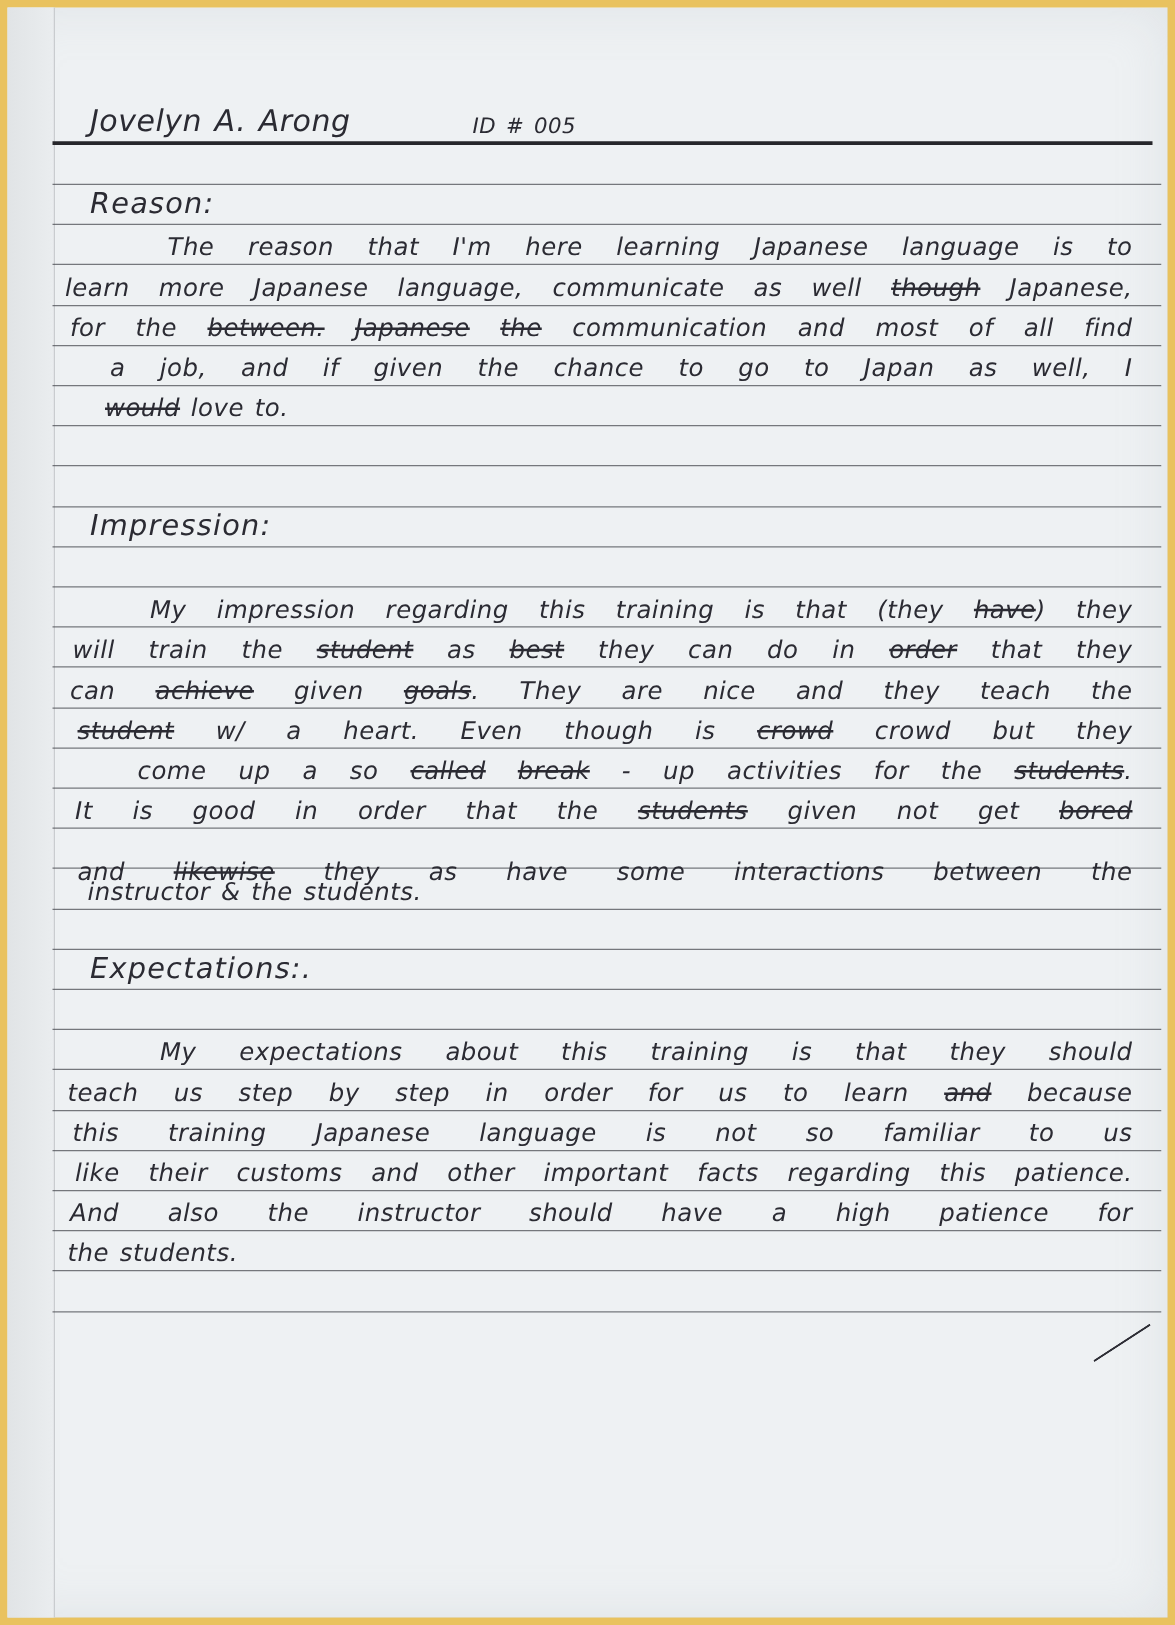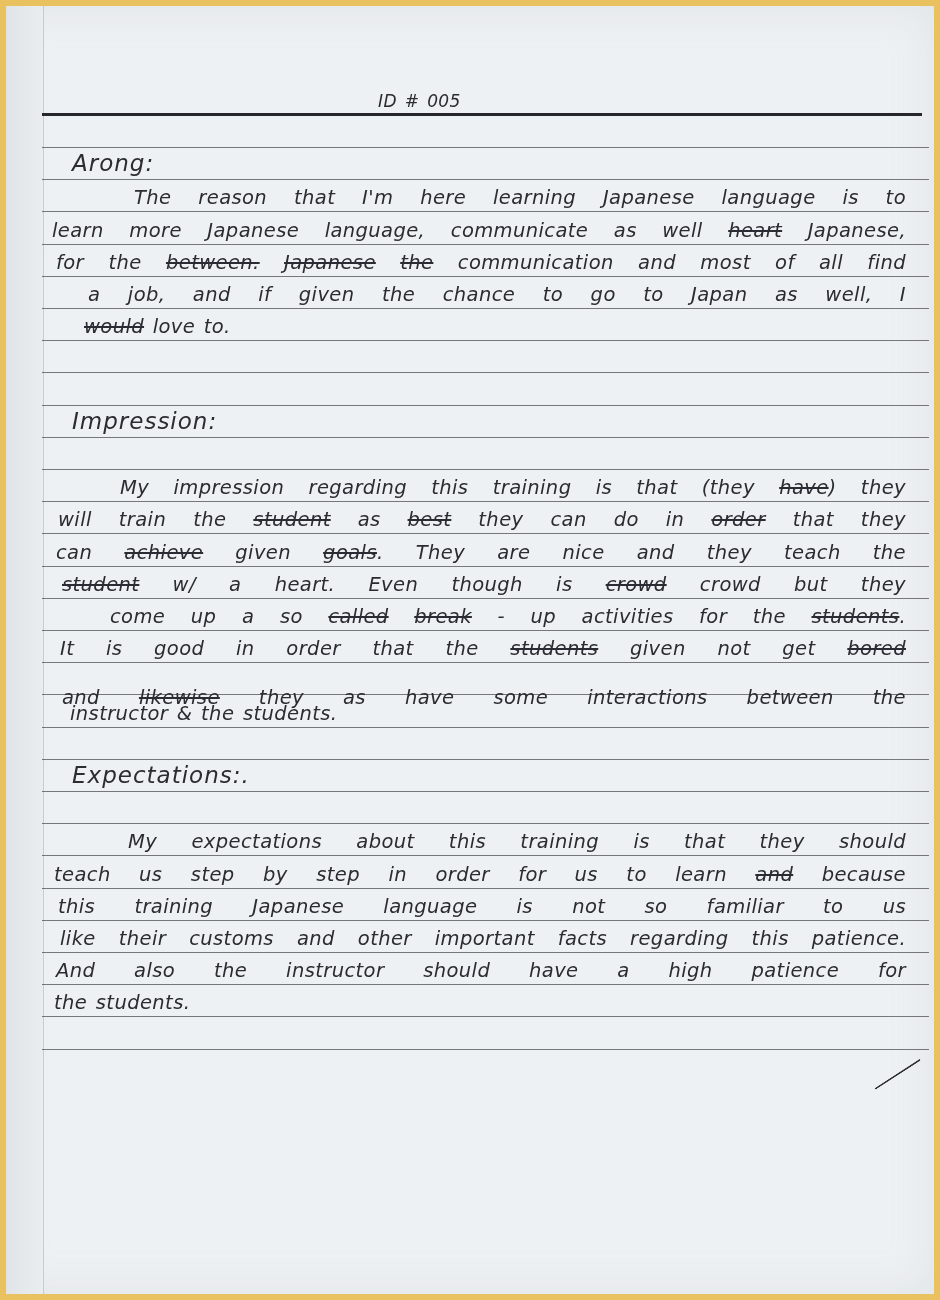--- a/index.html
+++ b/index.html
@@ -64,20 +64,21 @@
     border-radius:2px;
   }
 </style>
 </head>
 <body>
 
 <div class="page">
   <div class="scan-edge-left"></div>
 
   <div class="name-row">
+    <span class="hw student-name">Jovelyn A. Arong</span>
     <span class="hw student-id">ID # 005</span>
   </div>
 
   <div class="rule" style="top: 141px;"></div>
     <div class="rule" style="top: 173.2px;"></div>
     <div class="rule" style="top: 205.4px;"></div>
     <div class="rule" style="top: 237.6px;"></div>
     <div class="rule" style="top: 269.8px;"></div>
     <div class="rule" style="top: 302px;"></div>
     <div class="rule" style="top: 334.2px;"></div>
@@ -97,23 +98,23 @@
     <div class="rule" style="top: 785px;"></div>
     <div class="rule" style="top: 817.2px;"></div>
     <div class="rule" style="top: 849.4px;"></div>
     <div class="rule" style="top: 881.6px;"></div>
     <div class="rule" style="top: 913.8px;"></div>
     <div class="rule" style="top: 946px;"></div>
     <div class="rule" style="top: 978.2px;"></div>
     <div class="rule" style="top: 1010.4px;"></div>
     <div class="rule" style="top: 1042.6px;"></div>
     <div id="content-root">
-      <div class="heading hw" style="left: 66px; top: 142.2px;">Arong:</div>
+      <div class="heading hw" style="left: 66px; top: 142.2px;">Reason:</div>
       <div class="hw-line hw fill" style="right: 28px; left: 128px; top: 178.4px;"><span>The reason that I'm here learning Japanese language is to</span></div>
-      <div class="hw-line hw fill" style="right: 28px; left: 46px; top: 210.6px;"><span>learn more Japanese language, communicate as well </span><span class="strike">heart</span><span> Japanese,</span></div>
+      <div class="hw-line hw fill" style="right: 28px; left: 46px; top: 210.6px;"><span>learn more Japanese language, communicate as well </span><span class="strike">though</span><span> Japanese,</span></div>
       <div class="hw-line hw fill" style="right: 28px; left: 50px; top: 242.8px;"><span>for the </span><span class="strike">between.</span><span> </span><span class="strike">Japanese</span><span> </span><span class="strike">the</span><span> communication and most of all find</span></div>
       <div class="hw-line hw fill" style="right: 28px; left: 82px; top: 275px;"><span>a job, and if given the chance to go to Japan as well, I</span></div>
       <div class="hw-line hw" style="left: 78px; top: 307.2px;"><span class="strike">would</span><span> love to.</span></div>
       <div class="heading hw" style="left: 66px; top: 399.8px;">Impression:</div>
       <div class="hw-line hw fill" style="right: 28px; left: 114px; top: 468.2px;"><span>My impression regarding this training is that (they </span><span class="strike">have</span><span>) they</span></div>
       <div class="hw-line hw fill" style="right: 28px; left: 52px; top: 500.4px;"><span>will train the </span><span class="strike">student</span><span> as </span><span class="strike">best</span><span> they can do in </span><span class="strike">order</span><span> that they</span></div>
       <div class="hw-line hw fill" style="right: 28px; left: 50px; top: 532.6px;"><span>can </span><span class="strike">achieve</span><span> given </span><span class="strike">goals</span><span>. They are nice and they teach the</span></div>
       <div class="hw-line hw fill" style="right: 28px; left: 56px; top: 564.8px;"><span class="strike">student</span><span> w/ a heart. Even though is </span><span class="strike">crowd</span><span> crowd but they</span></div>
       <div class="hw-line hw fill" style="right: 28px; left: 56px; top: 597px; margin-left: 48px;"><span>come up a so </span><span class="strike">called</span><span> </span><span class="strike">break</span><span> - up activities for the </span><span class="strike">students</span><span>.</span></div>
       <div class="hw-line hw fill" style="right: 28px; left: 54px; top: 629.2px;"><span>It is good in order that the </span><span class="strike">students</span><span> given not get </span><span class="strike">bored</span></div>

